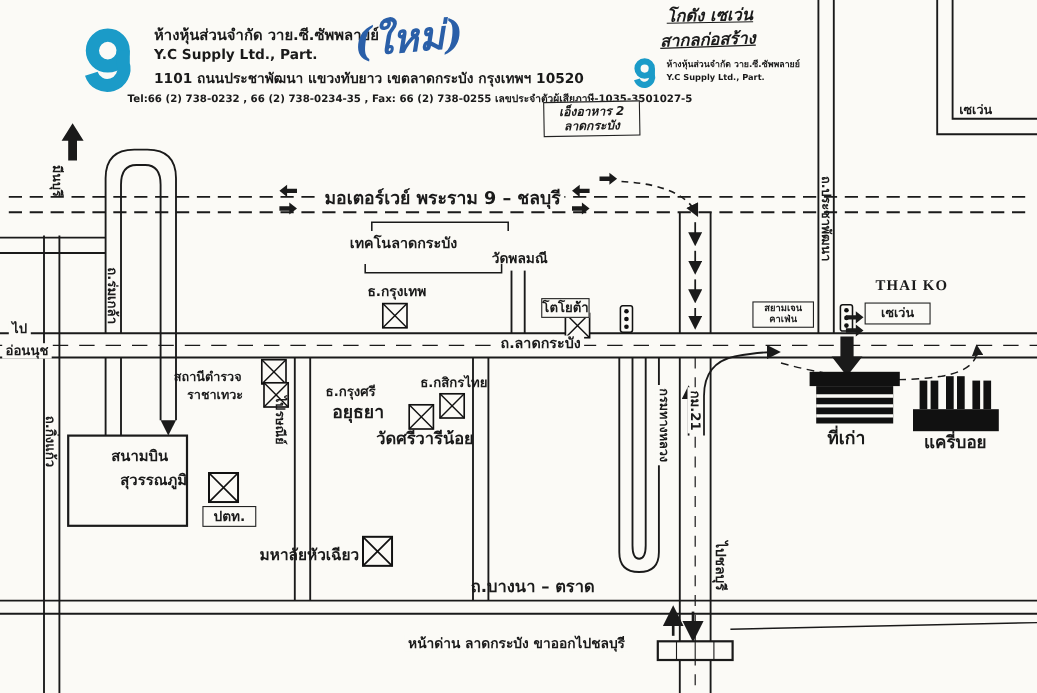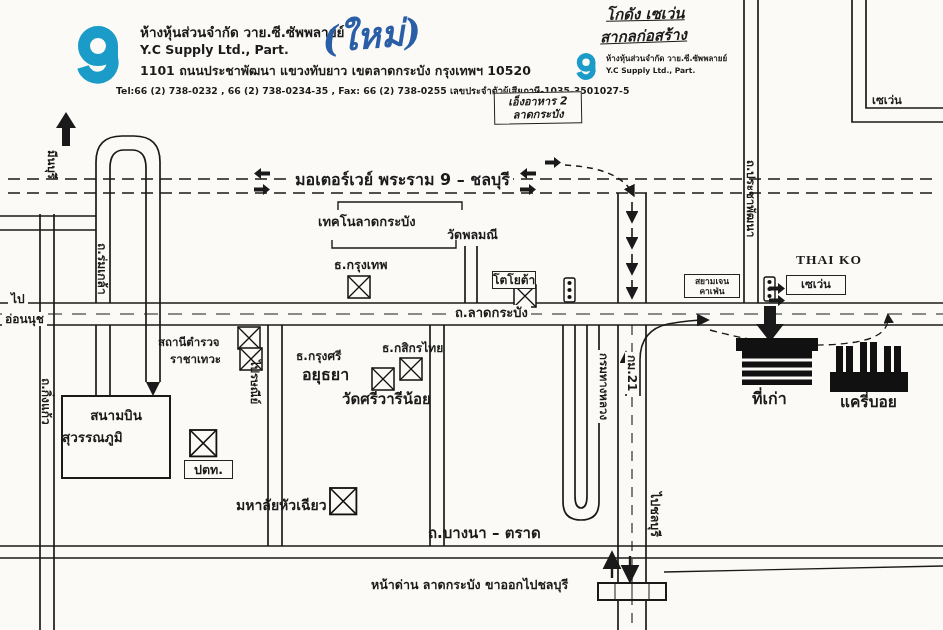--- a/index.html
+++ b/index.html
@@ -239,20 +239,20 @@
   </div>
   <div class="t box" style="left:786px;top:275px;width:58px;padding:2px 0;font-size:11.5px">เซเว่น</div>
   <div class="t serif" style="left:796px;top:252px;font-size:13.5px">THAI KO</div>
   <div class="t" style="left:872px;top:94px;font-size:11.5px">เซเว่น</div>
   <div class="t" style="left:158px;top:336px;font-size:11.5px">สถานีตำรวจ</div>
   <div class="t" style="left:170px;top:353px;font-size:11.5px">ราชาเทวะ</div>
   <div class="t" style="left:296px;top:349px;font-size:12px">ธ.กรุงศรี</div>
   <div class="t" style="left:302px;top:365px;font-size:16px">อยุธยา</div>
   <div class="t" style="left:382px;top:341px;font-size:12px">ธ.กสิกรไทย</div>
   <div class="t" style="left:342px;top:390px;font-size:15px">วัดศรีวารีน้อย</div>
-  <div class="t" style="left:62px;top:407px;width:108px;text-align:center;font-size:13.5px">สนามบิน</div>
-  <div class="t" style="left:62px;top:429px;width:108px;text-align:left;font-size:13.5px">สุวรรณภูมิ</div>
+  <div class="t" style="left:73px;top:407px;width:108px;text-align:center;font-size:13.5px">สนามบิน</div>
+  <div class="t" style="left:62px;top:429px;width:108px;text-align:right;font-size:13.5px">สุวรรณภูมิ</div>
   <div class="t box" style="left:184px;top:460px;padding:1px 9px;font-size:12.5px">ปตท.</div>
   <div class="t" style="left:236px;top:497px;font-size:14px">มหาลัยหัวเฉียว</div>
   <div class="t" style="left:752px;top:389px;font-size:16px">ที่เก่า</div>
   <div class="t" style="left:840px;top:393px;font-size:15.5px">แครี่บอย</div>
 
 </div>
 
 </body></html>

